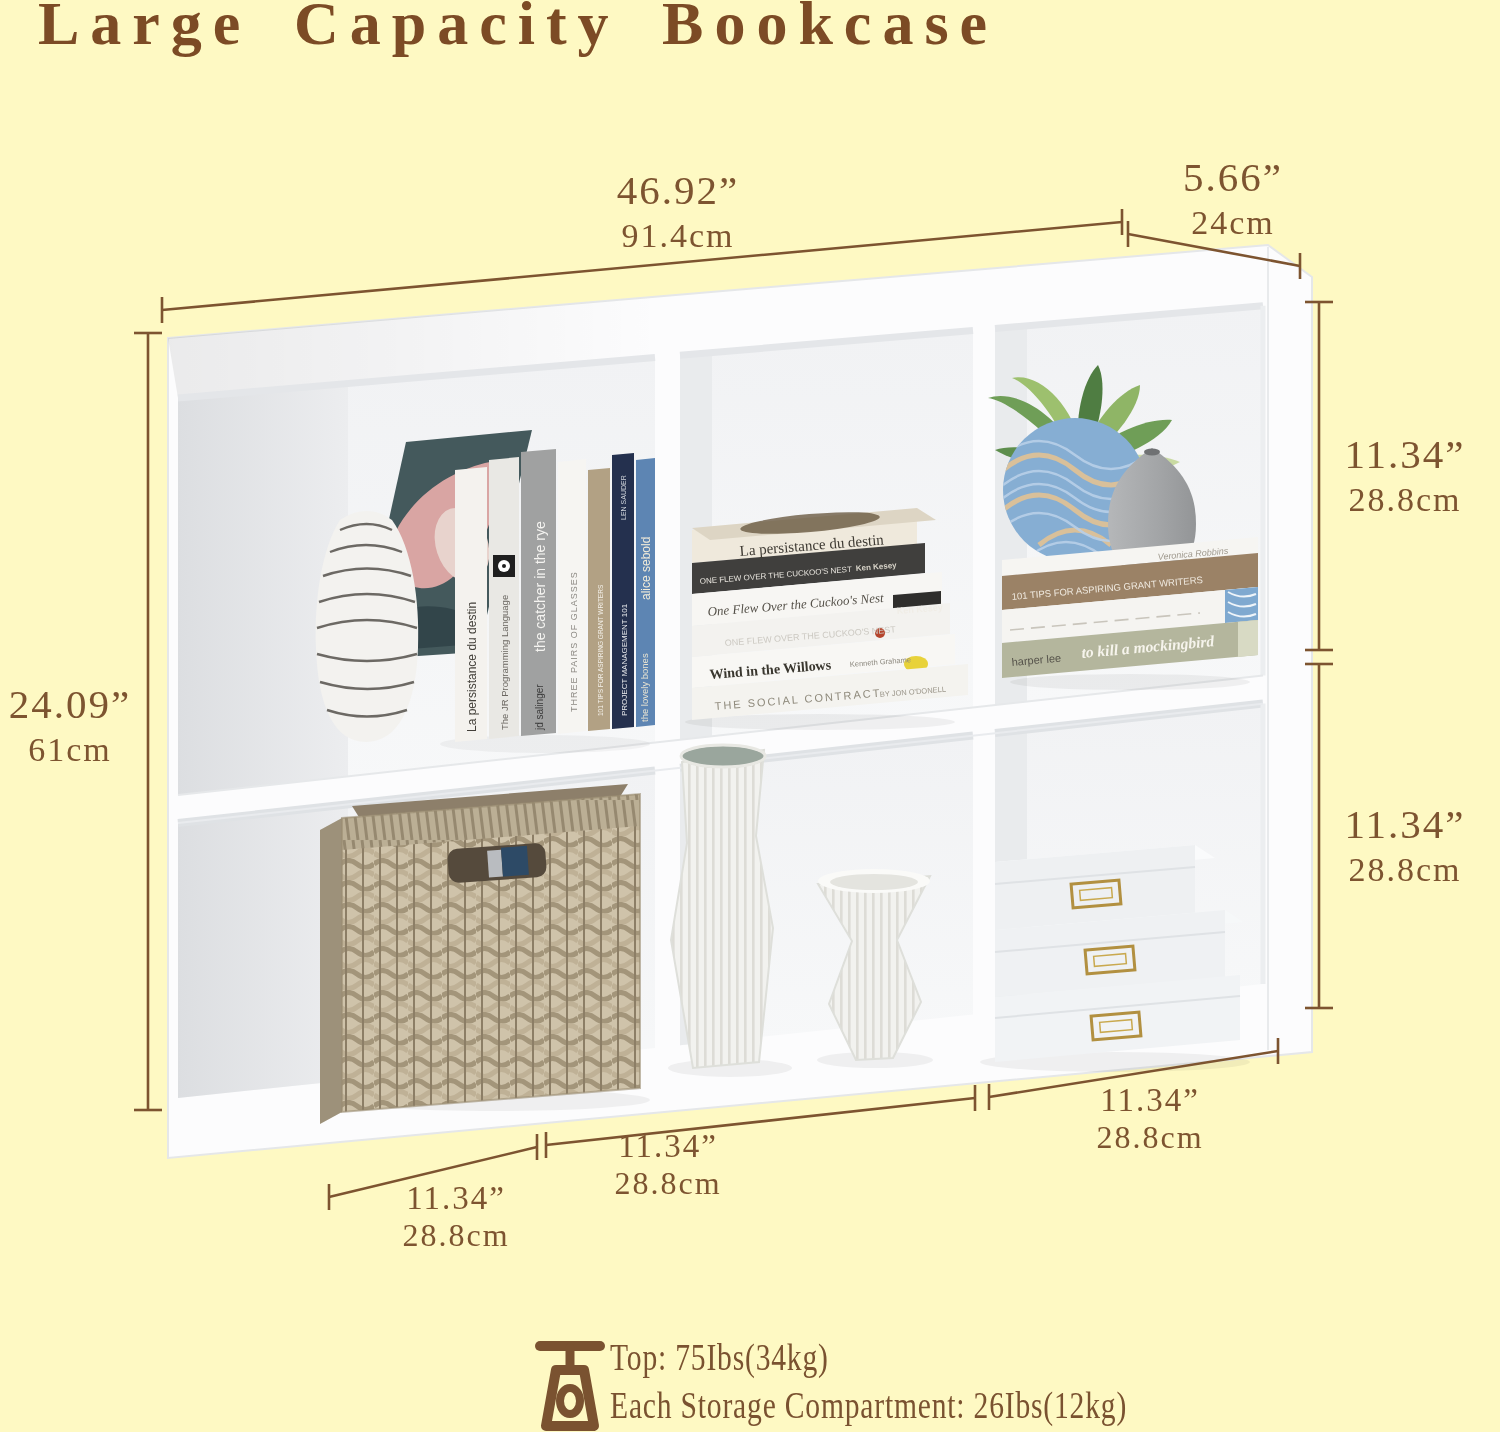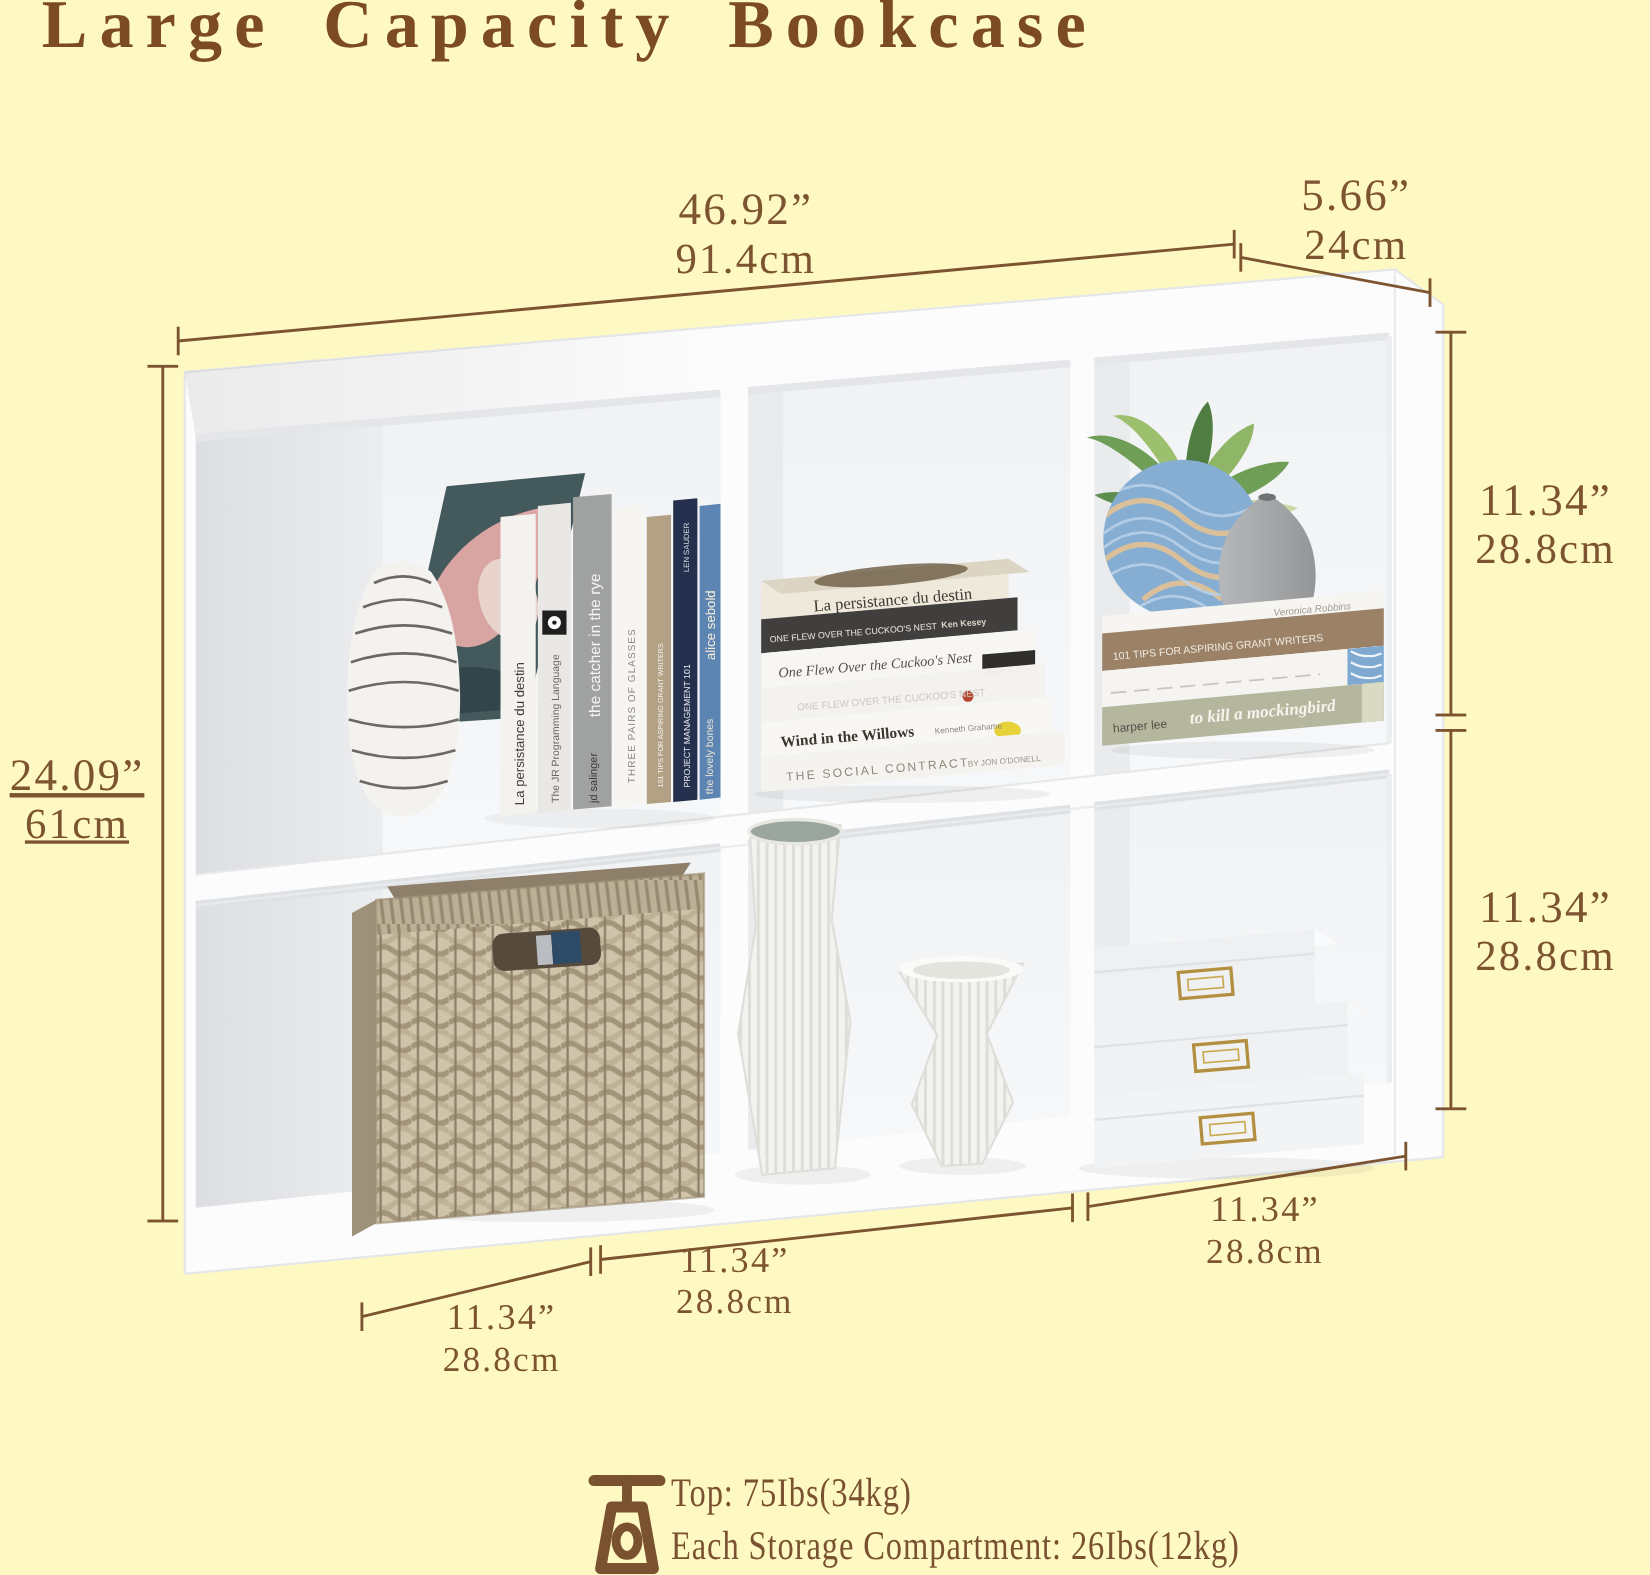--- a/index.html
+++ b/index.html
@@ -5,21 +5,21 @@
   html,body{margin:0;padding:0;background:#ffffff;}
   .canvas{position:relative;width:1500px;height:1432px;background:#fef9c3;overflow:hidden;
           font-family:"Liberation Serif",serif;}
   .scene{position:absolute;left:0;top:0;width:1500px;height:1432px;}
   .page-title{position:absolute;left:38px;top:-12px;margin:0;font-size:62px;font-weight:600;
           color:#7c4b25;letter-spacing:11px;word-spacing:16px;white-space:nowrap;
           font-family:"Liberation Serif",serif;}
   .dim{position:absolute;transform:translateX(-50%);text-align:center;color:#7d5430;
        line-height:45px;white-space:nowrap;}
   .dim .in{font-size:41px;letter-spacing:2px;}
-  .dim .cm{font-size:39px;letter-spacing:2px;}
+  .dim .cm{font-size:34px;letter-spacing:2px;}
   .dim.small{line-height:37px;}
   .dim.small .in{font-size:33px;}
   .dim.small .cm{font-size:32px;}
   .cap-line{position:absolute;color:#7a5230;white-space:nowrap;font-size:37px;letter-spacing:1px;}
   .cap-line span{display:inline-block;transform:scaleX(.8);transform-origin:0 50%;}
   .bk{font-family:"Liberation Sans",sans-serif;}
   .bks{font-family:"Liberation Serif",serif;}
 </style>
 </head>
 <body>
@@ -346,21 +346,21 @@
   </svg>
 
   <div class="dim" style="left:678px;top:168px;">
     <div class="in">46.92”</div>
     <div class="cm">91.4cm</div>
   </div>
   <div class="dim" style="left:1233px;top:155px;">
     <div class="in">5.66”</div>
     <div class="cm">24cm</div>
   </div>
-  <div class="dim" style="left:70px;top:682px;text-decoration:underline;">
+  <div class="dim" style="left:70px;top:682px;">
     <div class="in">24.09”</div>
     <div class="cm">61cm</div>
   </div>
   <div class="dim" style="left:1405px;top:432px;">
     <div class="in">11.34”</div>
     <div class="cm">28.8cm</div>
   </div>
   <div class="dim" style="left:1405px;top:802px;">
     <div class="in">11.34”</div>
     <div class="cm">28.8cm</div>

